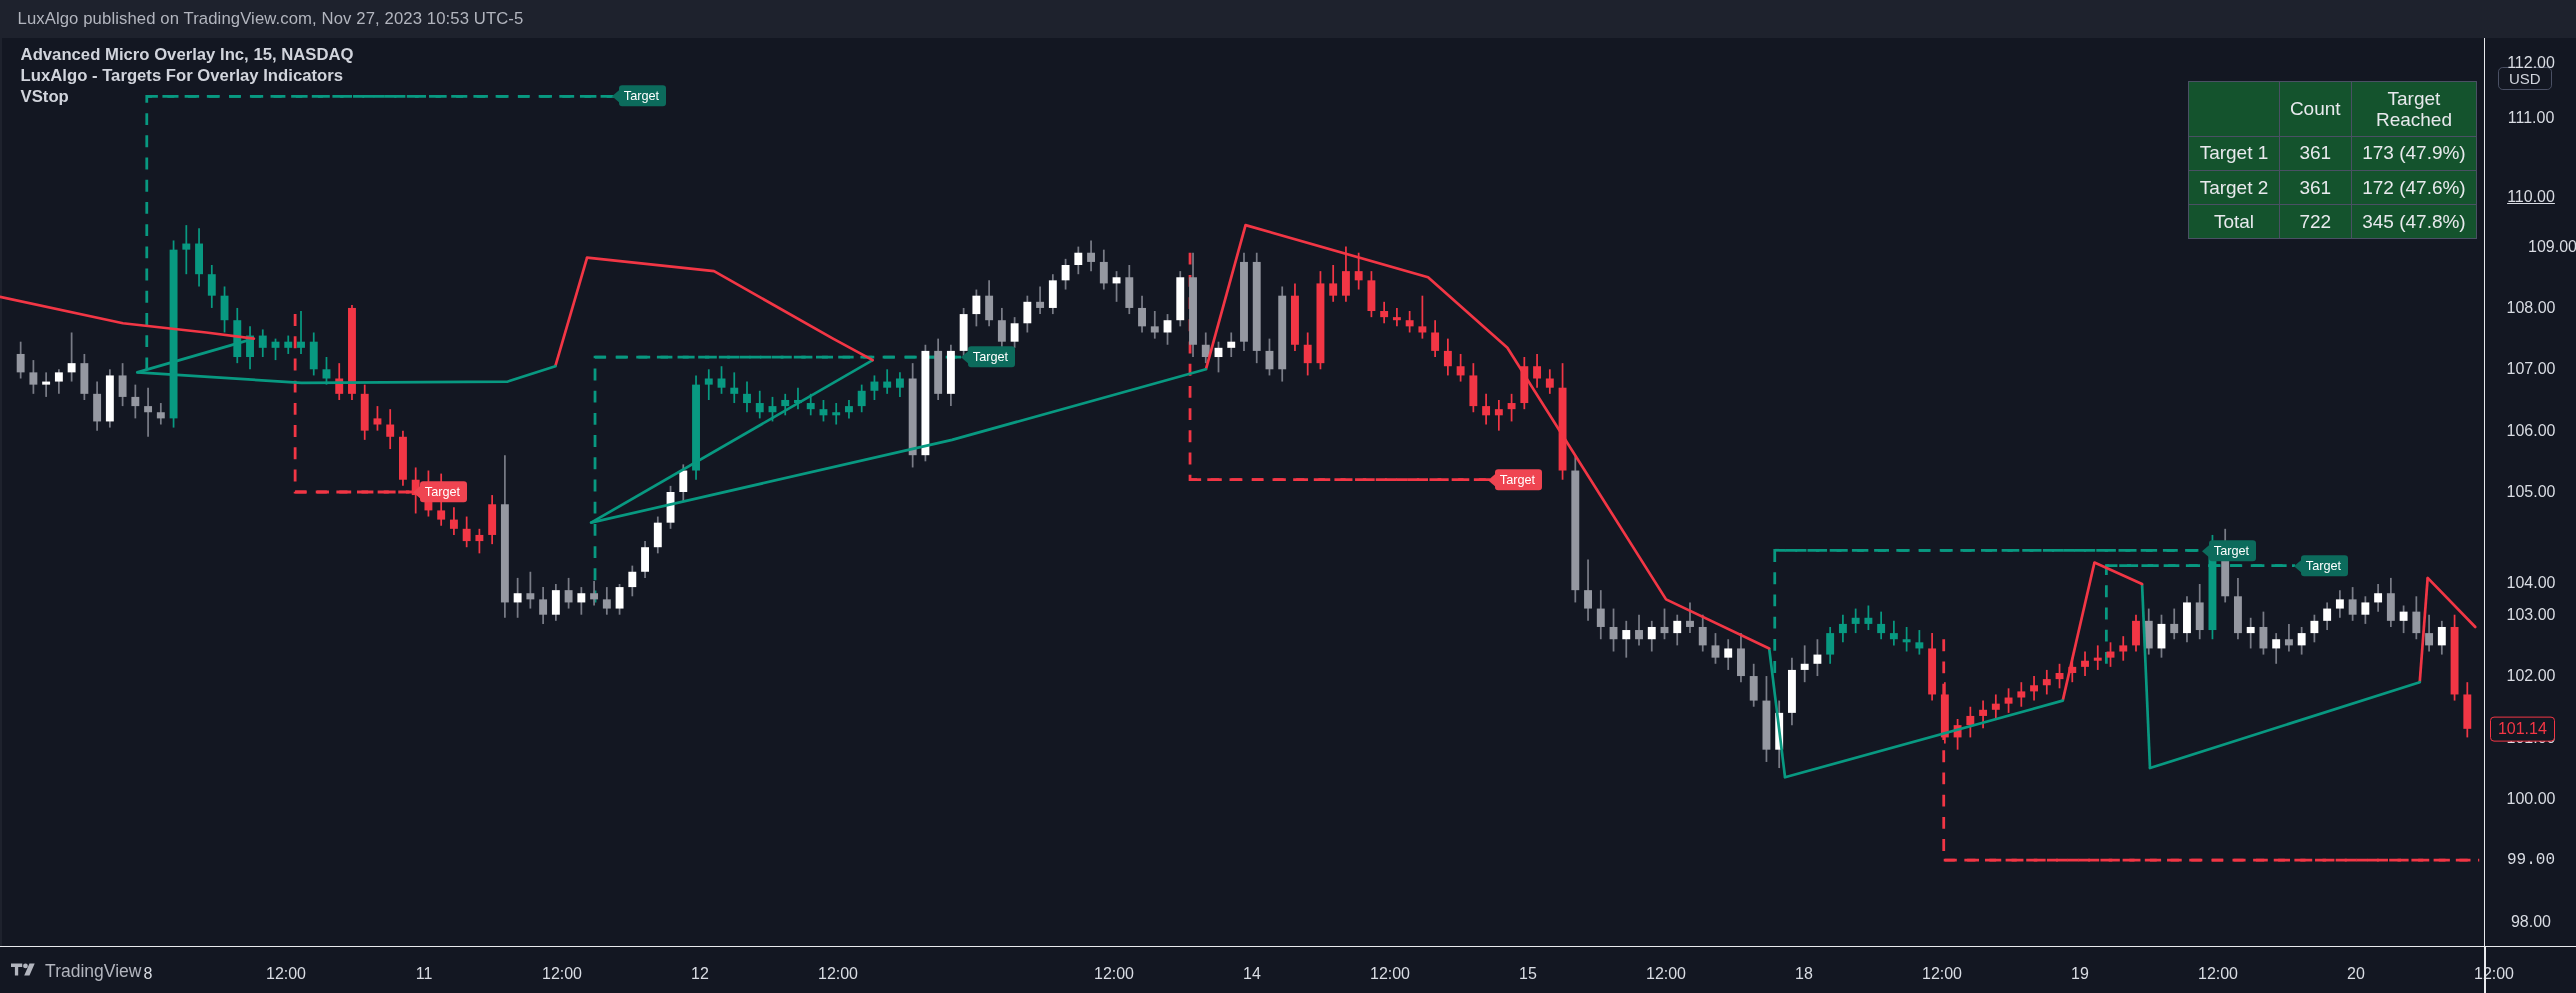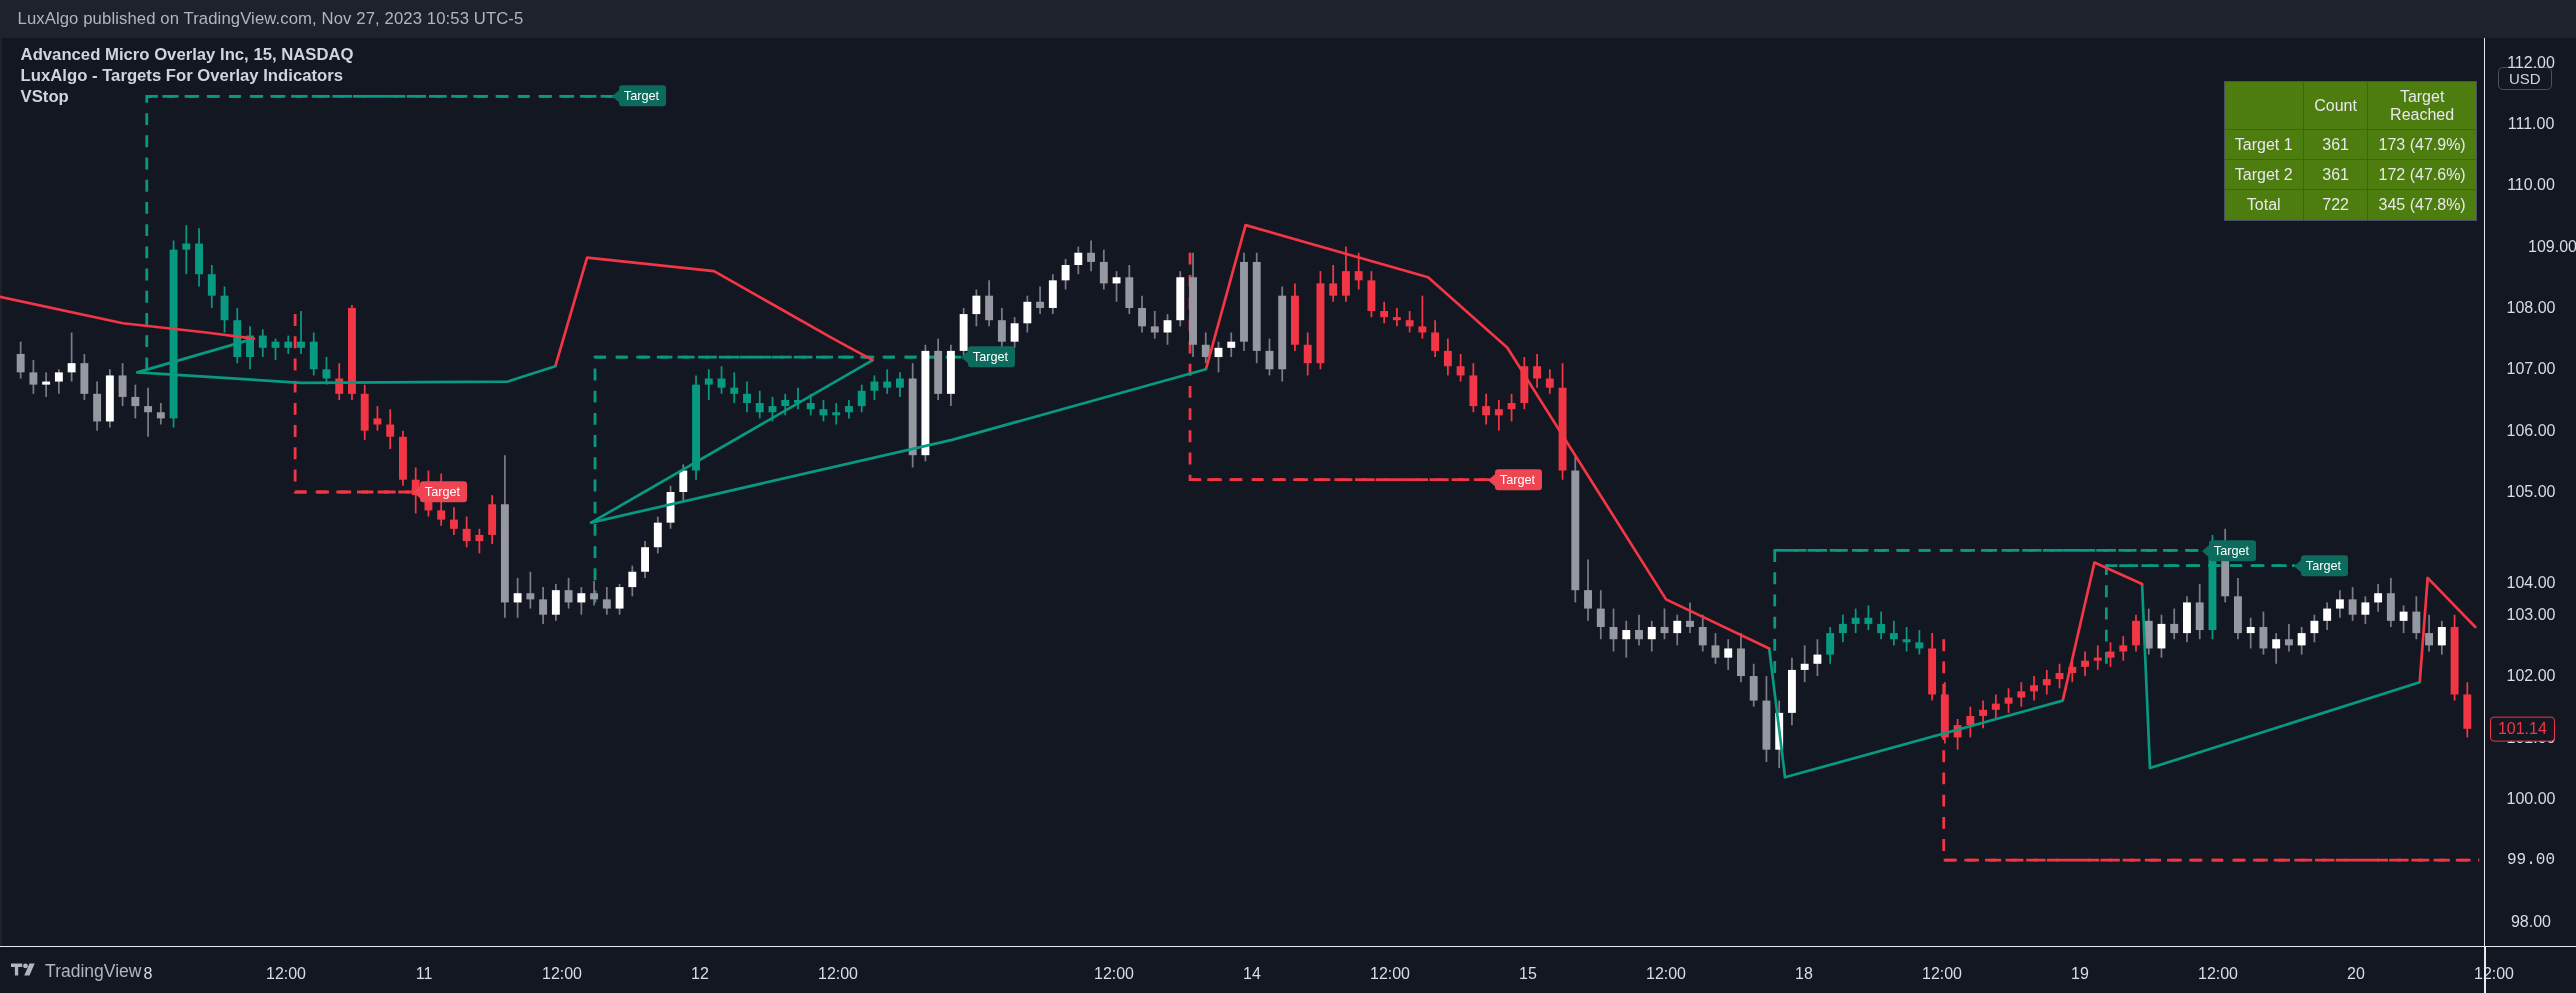--- a/index.html
+++ b/index.html
@@ -40,22 +40,22 @@
   #chart-legend{
     position:absolute; left:20.6px; top:5.6px; z-index:40;
     line-height:1.28; pointer-events:none;
   }
   #chart-legend div{ font-size:16.7px; font-weight:bold; color:#d1d4dc; white-space:nowrap; }
 
   
   #stats-table{
     position:absolute; right:99px; top:43px; z-index:45;
     border-collapse:collapse;
-    background:#4d7c0f;
-    font-size:16px; color:#e8e9ed;
+    background:#14532d;
+    font-size:19px; color:#e8e9ed;
   }
   #stats-table td, #stats-table th{
     border:0.8px solid #4a5064;
     padding:5.6px 10.3px;
     text-align:center; font-weight:normal; white-space:nowrap;
   }
   #stats-table th{ line-height:1.12; }
   #stats-table td.row-head{ text-align:center; }
   #stats-table .corner{ border-color:#4a5064; min-width:75px; }
 
@@ -618,22 +618,22 @@
           <td>722</td>
           <td>345 (47.8%)</td>
         </tr>
       </tbody>
   </table>
 
   <div id="price-axis">
     <div id="currency-badge">USD</div>
     <div id="price-ticks">
         <div class="price-tick" style="top: 24.6px;">112.00</div>
-        <div class="price-tick" style="top: 86px;">111.00</div>
-        <div class="price-tick" style="top: 147px;">110.00</div>
+        <div class="price-tick" style="top: 80px;">111.00</div>
+        <div class="price-tick" style="top: 159px; text-decoration: underline;">110.00</div>
         <div class="price-tick" style="top: 209px; text-align: right;">109.00</div>
         <div class="price-tick" style="top: 270px;">108.00</div>
         <div class="price-tick" style="top: 331px;">107.00</div>
         <div class="price-tick" style="top: 393px;">106.00</div>
         <div class="price-tick" style="top: 454px;">105.00</div>
         <div class="price-tick" style="top: 545px;">104.00</div>
         <div class="price-tick" style="top: 577px;">103.00</div>
         <div class="price-tick" style="top: 638px;">102.00</div>
         <div class="price-tick" style="top: 700px;">101.00</div>
         <div class="price-tick" style="top: 761px;">100.00</div>

